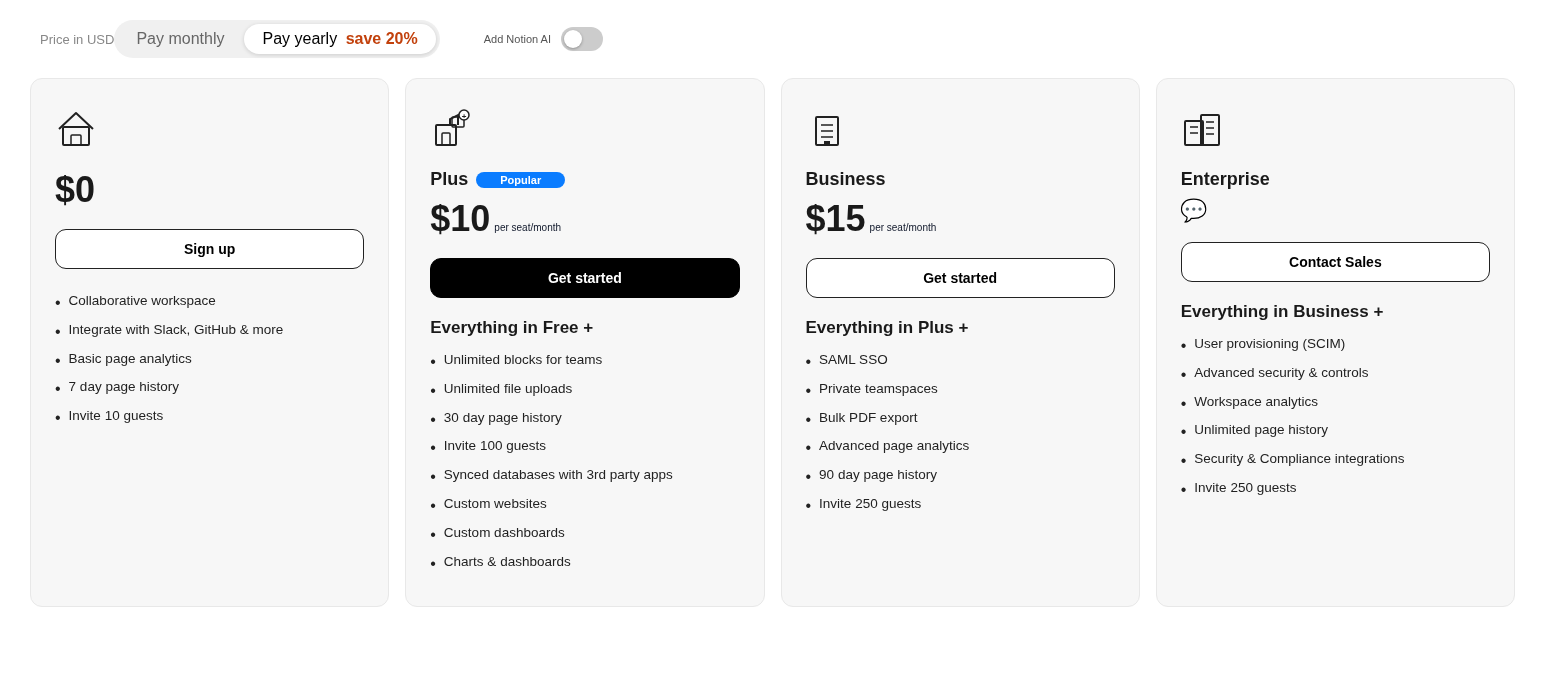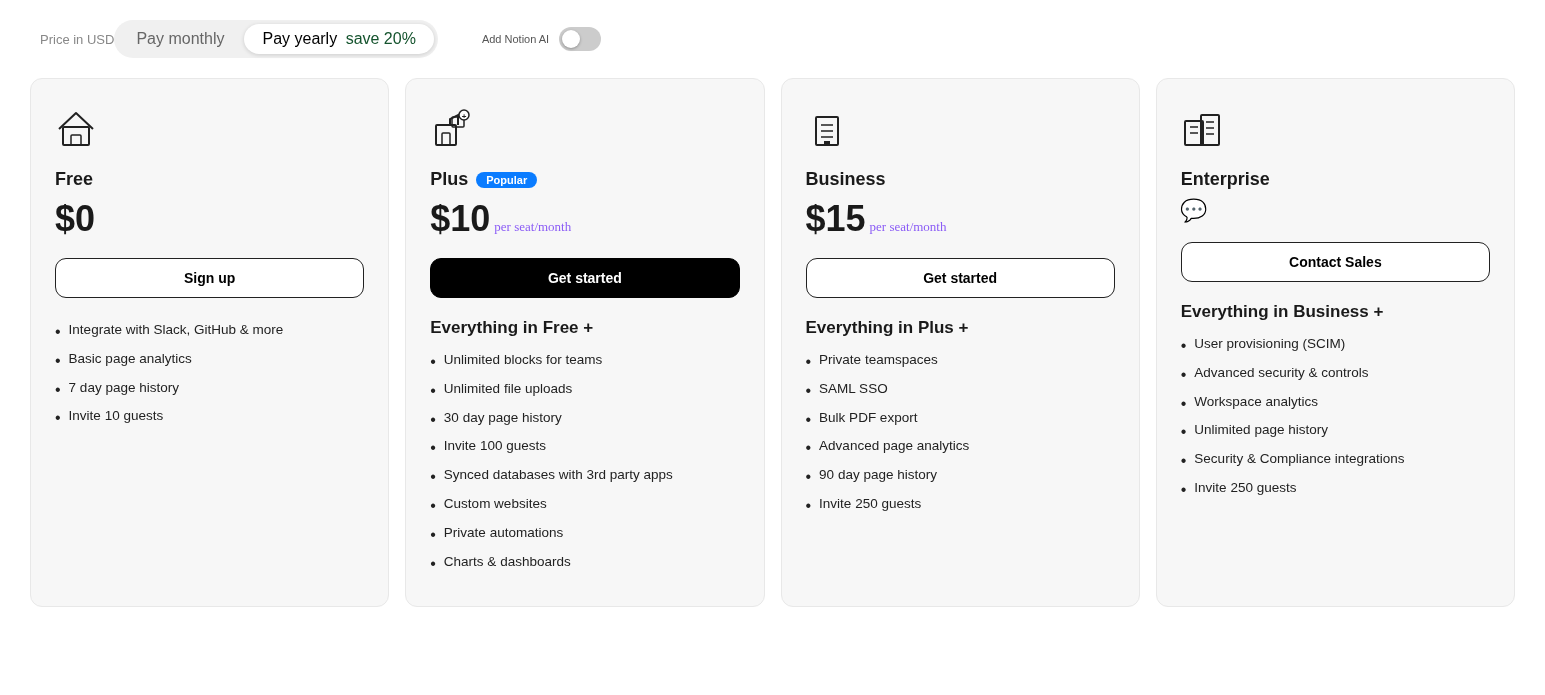--- a/index.html
+++ b/index.html
@@ -37,22 +37,22 @@
       font-weight: 500;
       background: transparent;
       color: #666;
     }
     .billing-btn.active {
       background: #fff;
       color: #000;
       box-shadow: 0 1px 4px rgba(0,0,0,0.15);
     }
     .save-badge {
-      color: #14532d;
-      font-weight: 400;
+      color: #c2410c;
+      font-weight: 700;
       margin-left: 4px;
     }
     .ai-toggle {
       display: flex;
       align-items: center;
       gap: 10px;
       font-size: 11px;
       color: #555;
       margin-left: 44px;
     }
@@ -98,37 +98,36 @@
       display: flex;
       align-items: center;
       gap: 8px;
       margin-bottom: 8px;
     }
     .popular-badge {
       background: #0a7cff;
       color: #fff;
       font-size: 11px;
       font-weight: 600;
-      padding: 2px 10px;
+      padding: 2px 24px;
       border-radius: 999px;
     }
     .price-row {
       display: flex;
       align-items: baseline;
       gap: 4px;
       margin-bottom: 18px;
     }
     .price-amount {
       font-size: 36px;
       font-weight: 800;
     }
     .price-sub {
-      font-size: 13px;
-      color: #8b5cf6;
-      font-family: Liberation Serif, serif;
+      font-size: 10px;
+      color: #0f172a;
     }
     .cta-btn {
       width: 100%;
       padding: 11px;
       border-radius: 11px;
       border: 1.5px solid #222;
       font-size: 14px;
       font-weight: 600;
       cursor: pointer;
       margin-bottom: 20px;
@@ -185,30 +184,28 @@
   </div>
 </div>
 
 <div class="cards-container" id="plans-container">
 <div class="card">
       <div class="card-icon"><svg width="42" height="42" viewBox="0 0 42 42" fill="none" xmlns="http://www.w3.org/2000/svg">
       <rect x="8" y="20" width="26" height="18" rx="1" stroke="#222" stroke-width="2" fill="none"></rect>
       <polyline points="4,22 21,6 38,22" stroke="#222" stroke-width="2" fill="none" stroke-linejoin="round"></polyline>
       <rect x="16" y="28" width="10" height="10" rx="1" stroke="#222" stroke-width="1.5" fill="none"></rect>
     </svg></div>
-      <div class="plan-name">
-        Free
-      </div>
       <div class="price-row">
           <span class="price-amount">$0</span>
 
         </div>
       <button class="cta-btn ">Sign up</button>
       
       <ul class="feature-list">
+        <li>Collaborative workspace</li>
         <li>Integrate with Slack, GitHub &amp; more</li>
         <li>Basic page analytics</li>
         <li>7 day page history</li>
         <li>Invite 10 guests</li>
       </ul>
     </div>
     <div class="card">
       <div class="card-icon"><svg width="42" height="42" viewBox="0 0 42 42" fill="none" xmlns="http://www.w3.org/2000/svg">
       <rect x="6" y="18" width="20" height="20" rx="1" stroke="#222" stroke-width="2" fill="none"></rect>
       <rect x="12" y="26" width="8" height="12" rx="1" stroke="#222" stroke-width="1.5" fill="none"></rect>
@@ -226,21 +223,21 @@
         </div>
       <button class="cta-btn dark">Get started</button>
       <div class="everything-label">Everything in Free +</div>
       <ul class="feature-list">
         <li>Unlimited blocks for teams</li>
         <li>Unlimited file uploads</li>
         <li>30 day page history</li>
         <li>Invite 100 guests</li>
         <li>Synced databases with 3rd party apps</li>
         <li>Custom websites</li>
-        <li>Private automations</li>
+        <li>Custom dashboards</li>
         <li>Charts &amp; dashboards</li>
       </ul>
     </div>
     <div class="card">
       <div class="card-icon"><svg width="42" height="42" viewBox="0 0 42 42" fill="none" xmlns="http://www.w3.org/2000/svg">
       <rect x="10" y="10" width="22" height="28" rx="1" stroke="#222" stroke-width="2" fill="none"></rect>
       <line x1="15" y1="18" x2="27" y2="18" stroke="#222" stroke-width="1.5"></line>
       <line x1="15" y1="24" x2="27" y2="24" stroke="#222" stroke-width="1.5"></line>
       <line x1="15" y1="30" x2="27" y2="30" stroke="#222" stroke-width="1.5"></line>
       <rect x="18" y="34" width="6" height="4" fill="#222"></rect>
@@ -248,22 +245,22 @@
       <div class="plan-name">
         Business
       </div>
       <div class="price-row">
           <span class="price-amount">$15</span>
           <span class="price-sub">per seat/month</span>
         </div>
       <button class="cta-btn ">Get started</button>
       <div class="everything-label">Everything in Plus +</div>
       <ul class="feature-list">
+        <li>SAML SSO</li>
         <li>Private teamspaces</li>
-        <li>SAML SSO</li>
         <li>Bulk PDF export</li>
         <li>Advanced page analytics</li>
         <li>90 day page history</li>
         <li>Invite 250 guests</li>
       </ul>
     </div>
     <div class="card">
       <div class="card-icon"><svg width="42" height="42" viewBox="0 0 42 42" fill="none" xmlns="http://www.w3.org/2000/svg">
       <rect x="4" y="14" width="18" height="24" rx="1" stroke="#222" stroke-width="2" fill="none"></rect>
       <rect x="20" y="8" width="18" height="30" rx="1" stroke="#222" stroke-width="2" fill="none"></rect>

